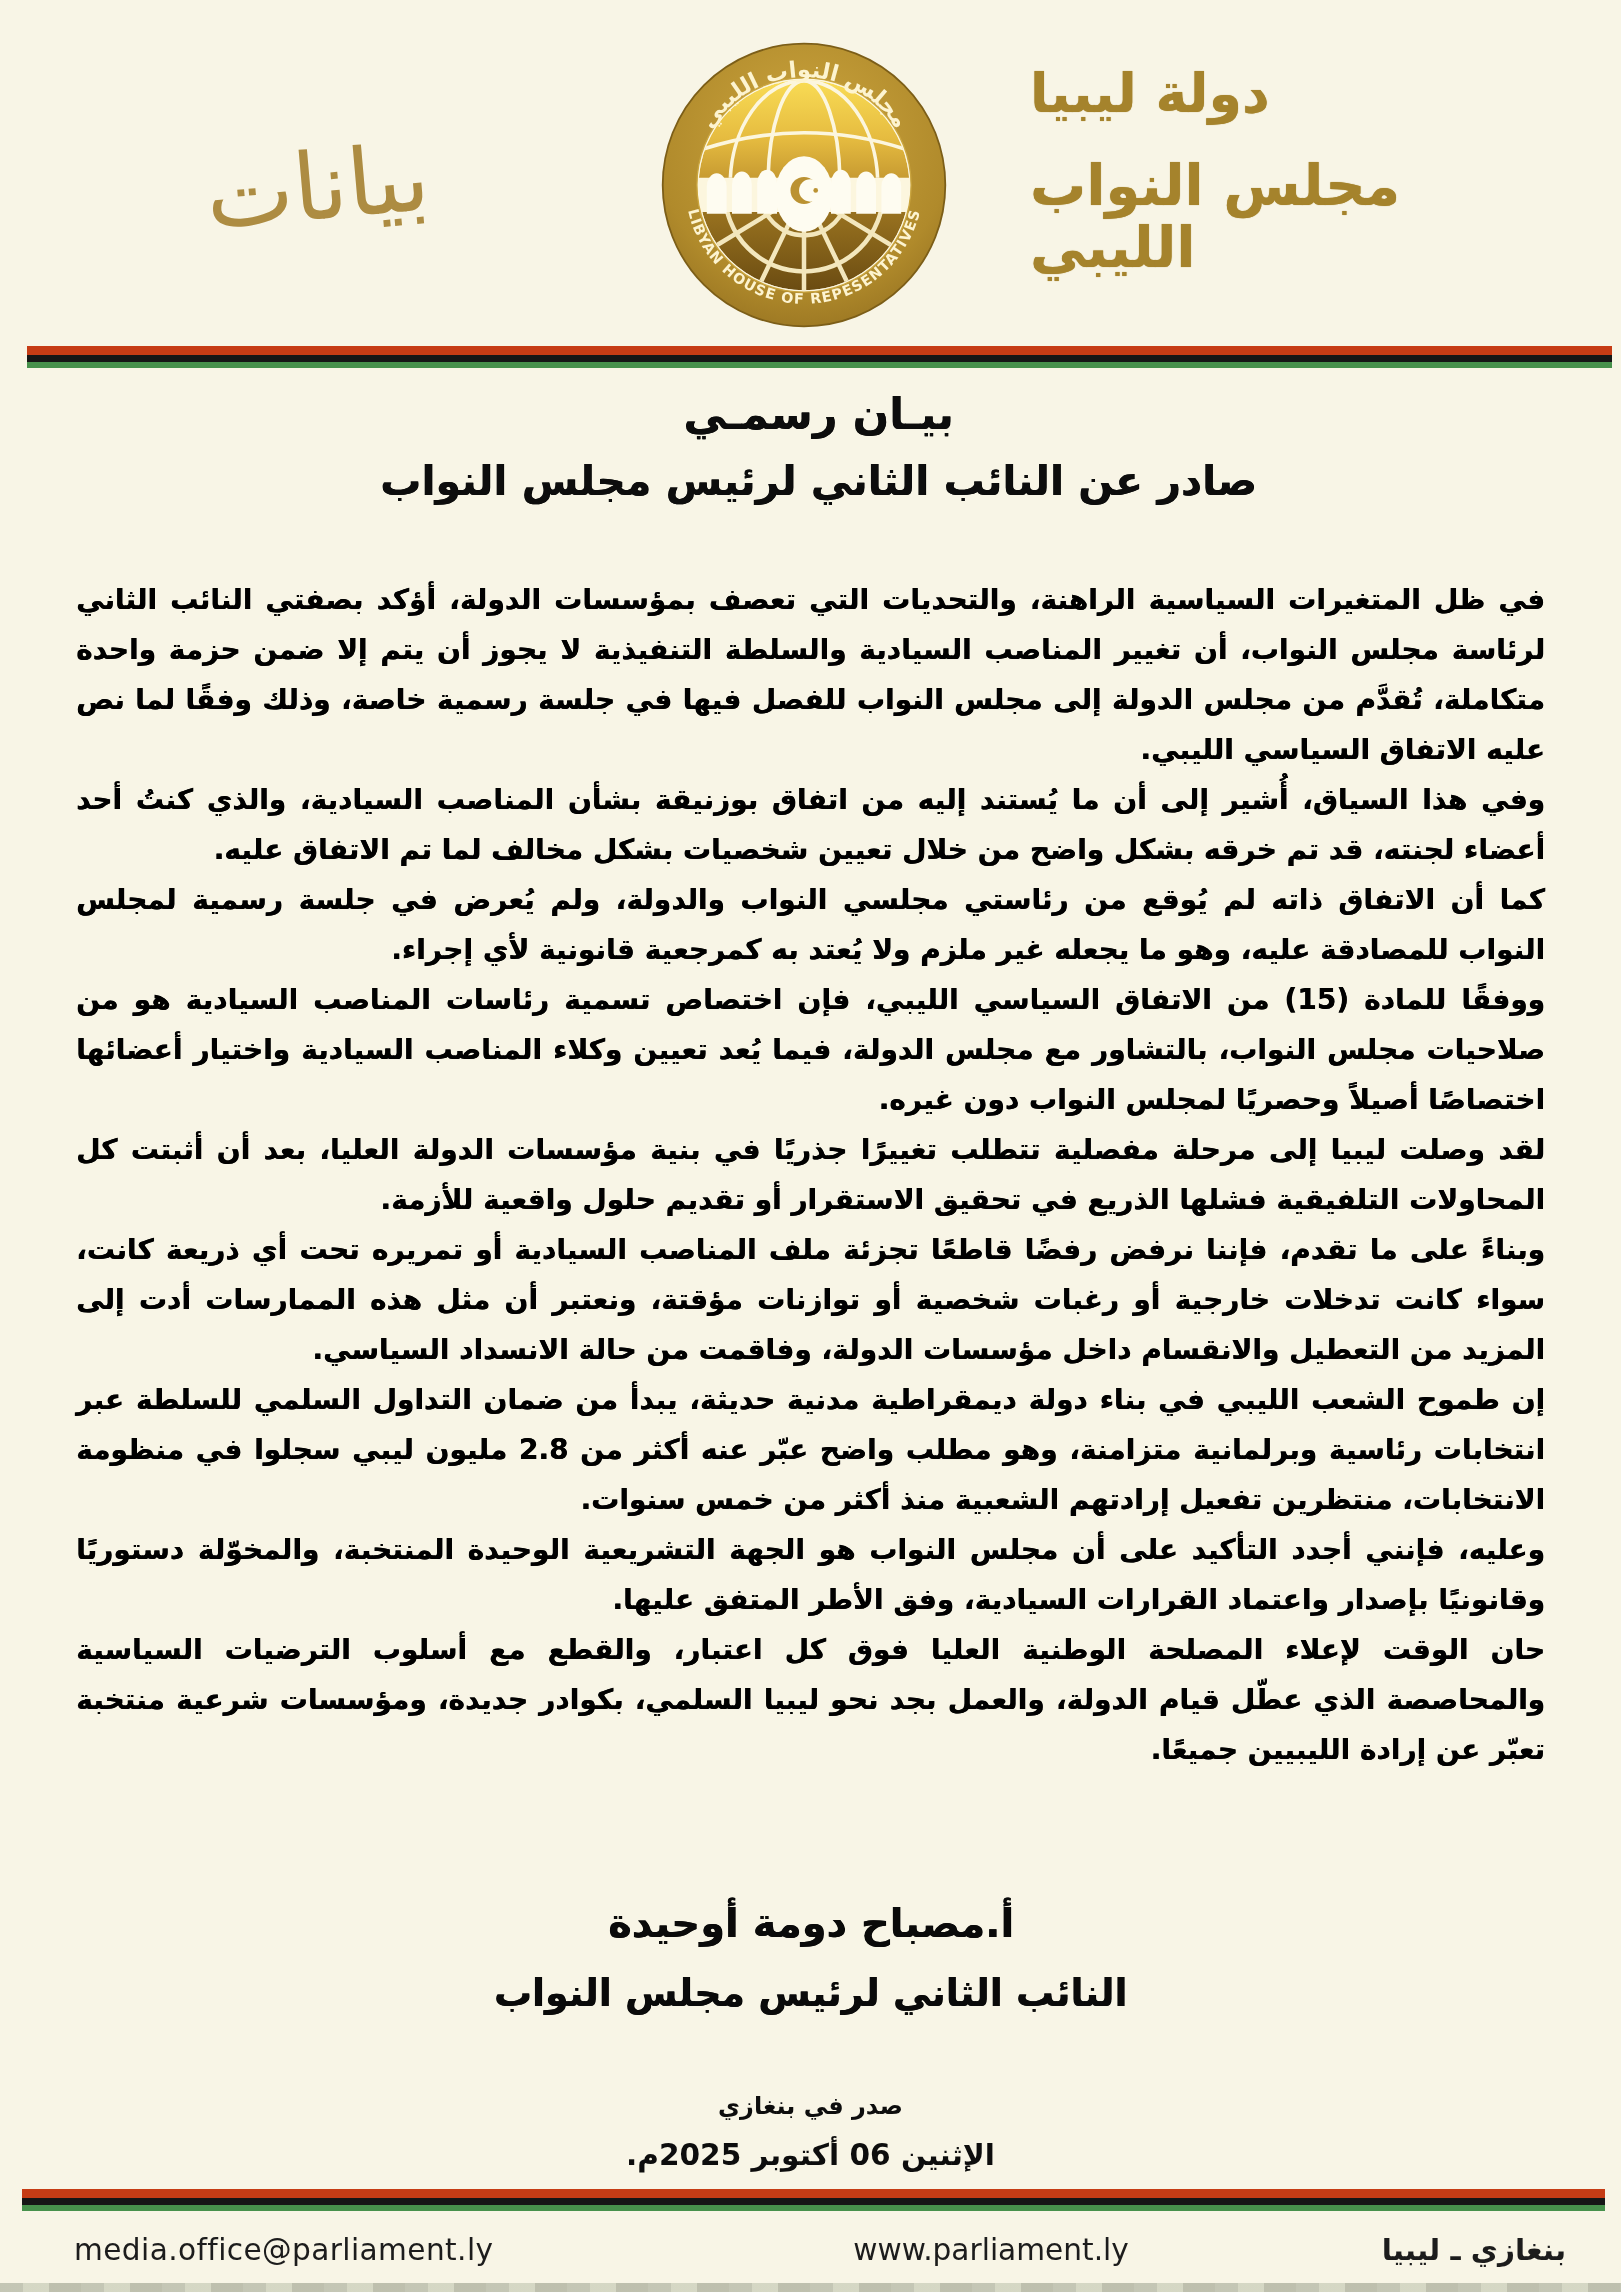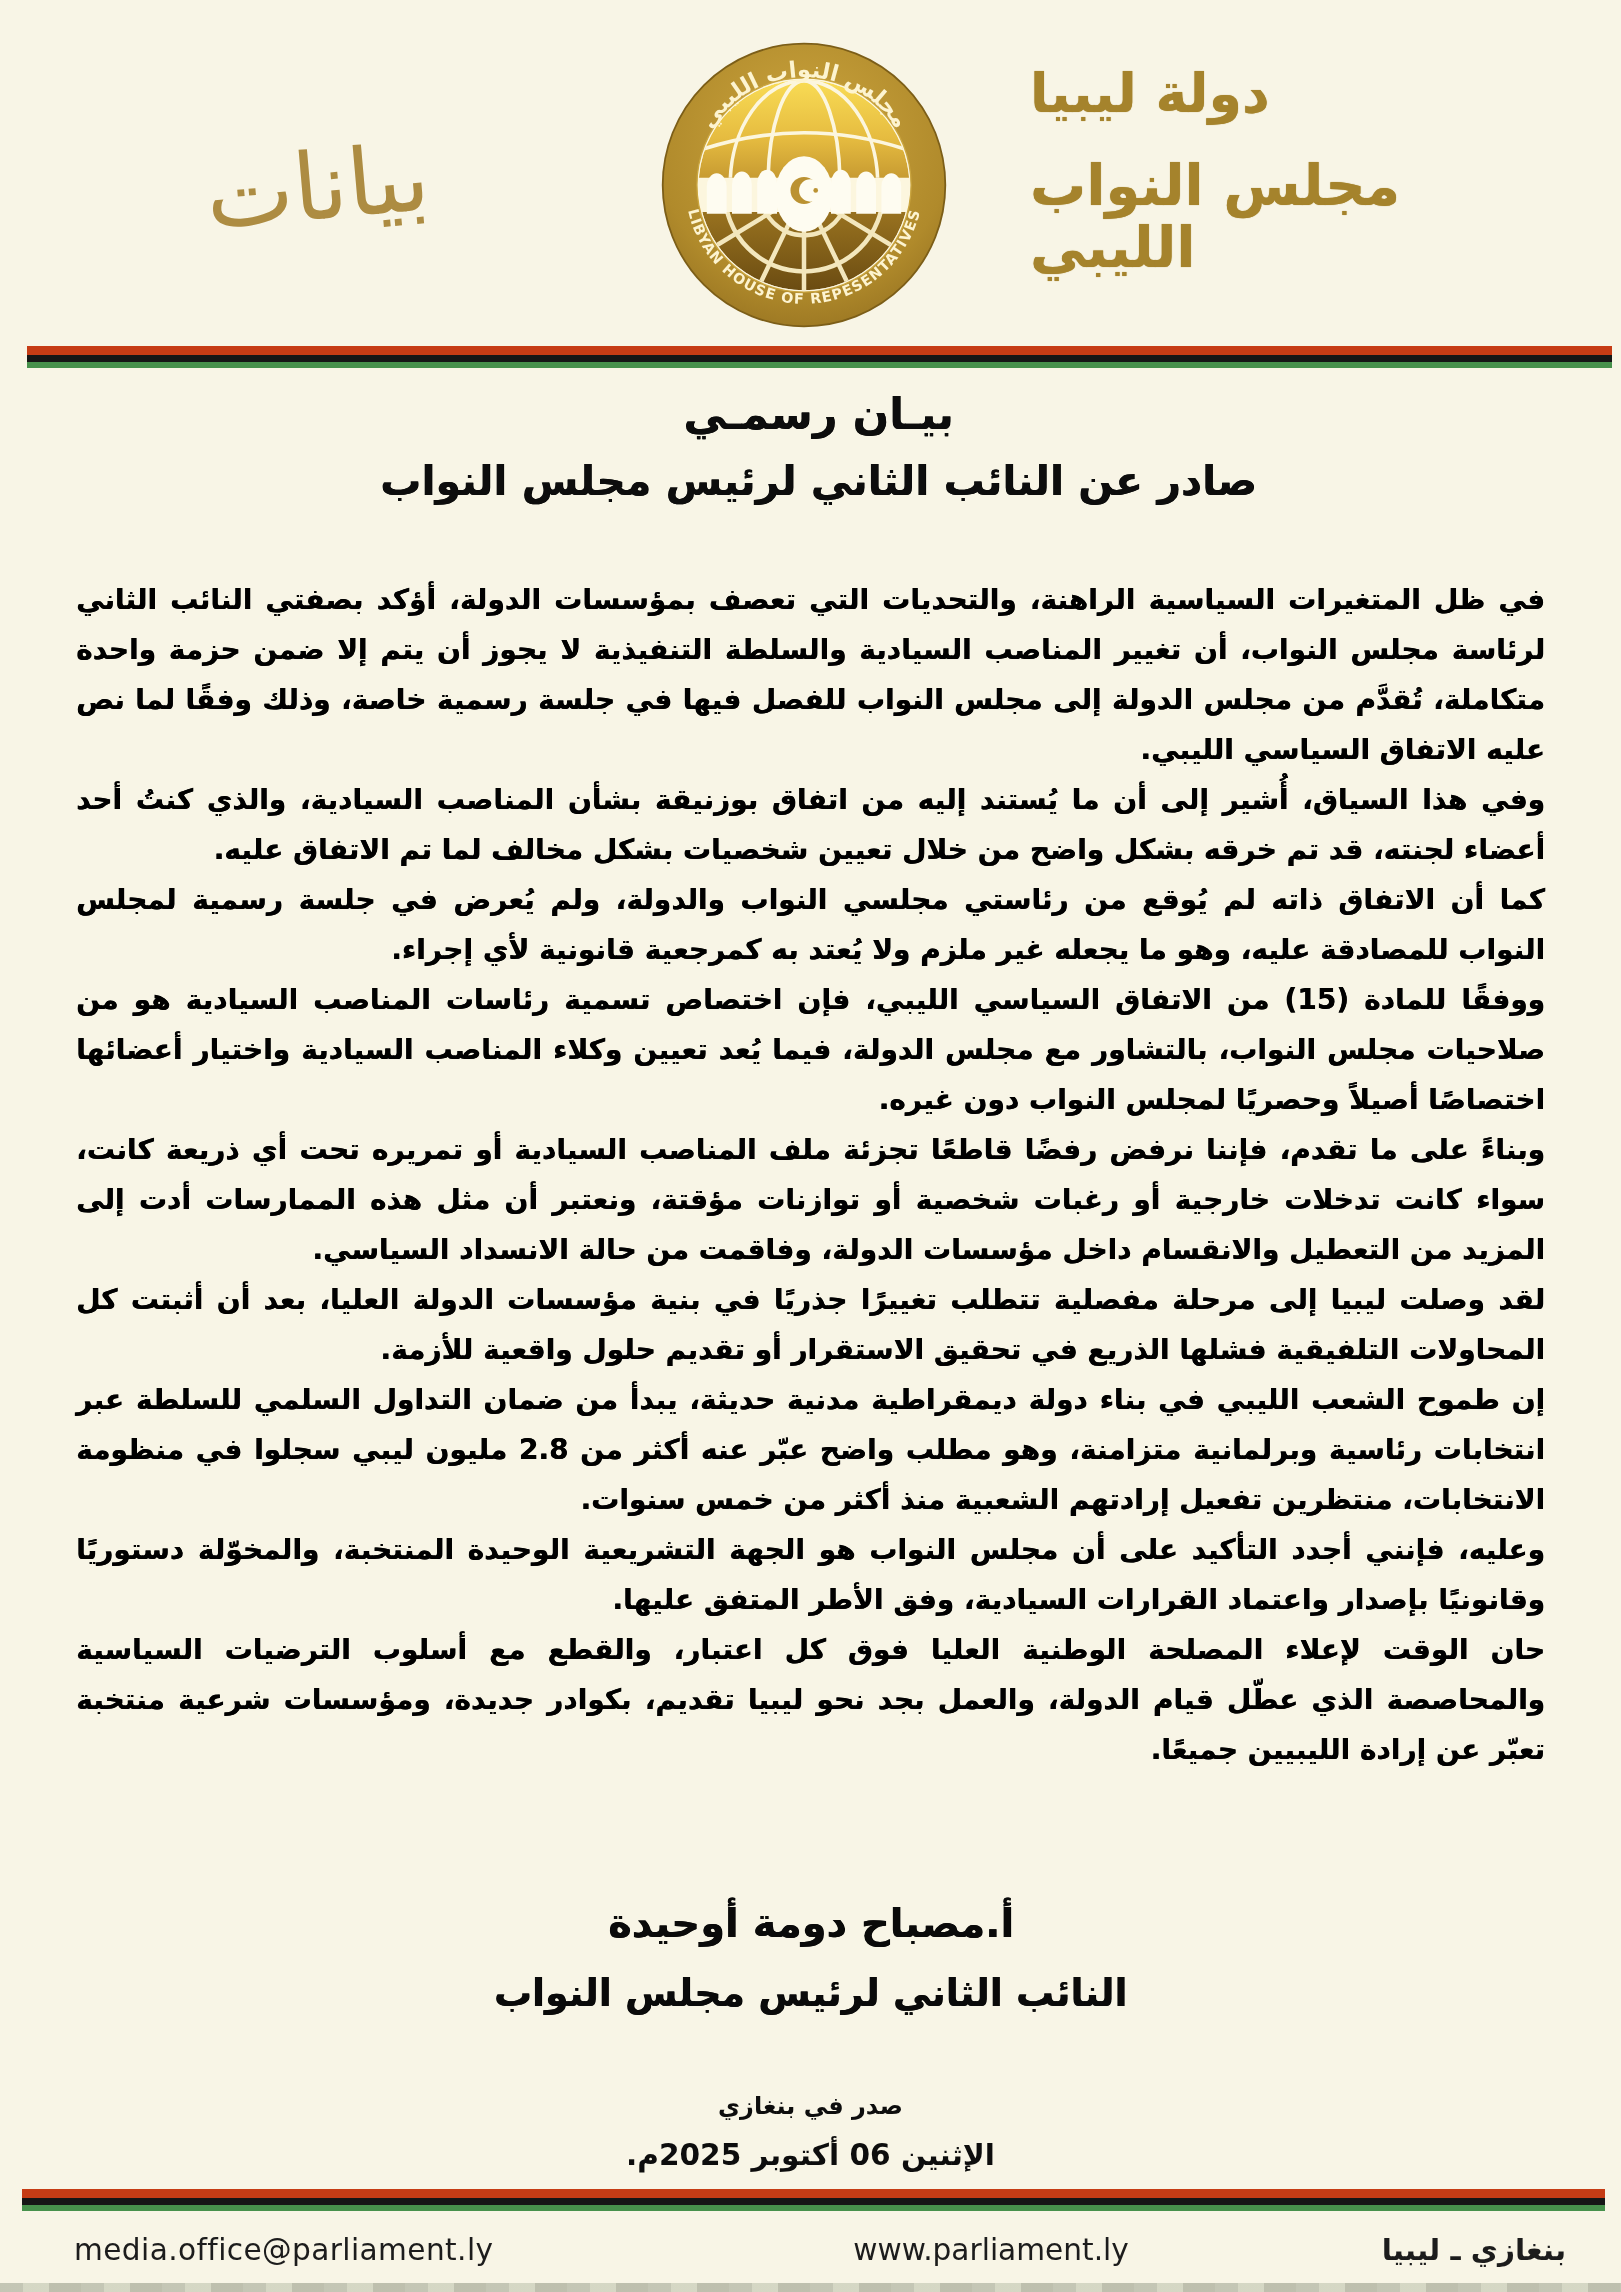--- a/index.html
+++ b/index.html
@@ -178,25 +178,25 @@
   <div class="title-block">
     <h1 class="title-line1">بيـان رسمـي</h1>
     <h2 class="title-line2">صادر عن النائب الثاني لرئيس مجلس النواب</h2>
   </div>
 
   <main class="body-text">
     <p>في ظل المتغيرات السياسية الراهنة، والتحديات التي تعصف بمؤسسات الدولة، أؤكد بصفتي النائب الثاني لرئاسة مجلس النواب، أن تغيير المناصب السيادية والسلطة التنفيذية لا يجوز أن يتم إلا ضمن حزمة واحدة متكاملة، تُقدَّم من مجلس الدولة إلى مجلس النواب للفصل فيها في جلسة رسمية خاصة، وذلك وفقًا لما نص عليه الاتفاق السياسي الليبي.</p>
     <p>وفي هذا السياق، أُشير إلى أن ما يُستند إليه من اتفاق بوزنيقة بشأن المناصب السيادية، والذي كنتُ أحد أعضاء لجنته، قد تم خرقه بشكل واضح من خلال تعيين شخصيات بشكل مخالف لما تم الاتفاق عليه.</p>
     <p>كما أن الاتفاق ذاته لم يُوقع من رئاستي مجلسي النواب والدولة، ولم يُعرض في جلسة رسمية لمجلس النواب للمصادقة عليه، وهو ما يجعله غير ملزم ولا يُعتد به كمرجعية قانونية لأي إجراء.</p>
     <p>ووفقًا للمادة (15) من الاتفاق السياسي الليبي، فإن اختصاص تسمية رئاسات المناصب السيادية هو من صلاحيات مجلس النواب، بالتشاور مع مجلس الدولة، فيما يُعد تعيين وكلاء المناصب السيادية واختيار أعضائها اختصاصًا أصيلاً وحصريًا لمجلس النواب دون غيره.</p>
+    <p>لقد وصلت ليبيا إلى مرحلة مفصلية تتطلب تغييرًا جذريًا في بنية مؤسسات الدولة العليا، بعد أن أثبتت كل المحاولات التلفيقية فشلها الذريع في تحقيق الاستقرار أو تقديم حلول واقعية للأزمة.</p>
     <p>وبناءً على ما تقدم، فإننا نرفض رفضًا قاطعًا تجزئة ملف المناصب السيادية أو تمريره تحت أي ذريعة كانت، سواء كانت تدخلات خارجية أو رغبات شخصية أو توازنات مؤقتة، ونعتبر أن مثل هذه الممارسات أدت إلى المزيد من التعطيل والانقسام داخل مؤسسات الدولة، وفاقمت من حالة الانسداد السياسي.</p>
-    <p>لقد وصلت ليبيا إلى مرحلة مفصلية تتطلب تغييرًا جذريًا في بنية مؤسسات الدولة العليا، بعد أن أثبتت كل المحاولات التلفيقية فشلها الذريع في تحقيق الاستقرار أو تقديم حلول واقعية للأزمة.</p>
     <p>إن طموح الشعب الليبي في بناء دولة ديمقراطية مدنية حديثة، يبدأ من ضمان التداول السلمي للسلطة عبر انتخابات رئاسية وبرلمانية متزامنة، وهو مطلب واضح عبّر عنه أكثر من 2.8 مليون ليبي سجلوا في منظومة الانتخابات، منتظرين تفعيل إرادتهم الشعبية منذ أكثر من خمس سنوات.</p>
     <p>وعليه، فإنني أجدد التأكيد على أن مجلس النواب هو الجهة التشريعية الوحيدة المنتخبة، والمخوّلة دستوريًا وقانونيًا بإصدار واعتماد القرارات السيادية، وفق الأطر المتفق عليها.</p>
-    <p>حان الوقت لإعلاء المصلحة الوطنية العليا فوق كل اعتبار، والقطع مع أسلوب الترضيات السياسية والمحاصصة الذي عطّل قيام الدولة، والعمل بجد نحو ليبيا تقديم، بكوادر جديدة، ومؤسسات شرعية منتخبة تعبّر عن إرادة الليبيين جميعًا.</p>
+    <p>حان الوقت لإعلاء المصلحة الوطنية العليا فوق كل اعتبار، والقطع مع أسلوب الترضيات السياسية والمحاصصة الذي عطّل قيام الدولة، والعمل بجد نحو ليبيا السلمي، بكوادر جديدة، ومؤسسات شرعية منتخبة تعبّر عن إرادة الليبيين جميعًا.</p>
   </main>
 
   <div class="signature">
     <p class="sig-name">أ.مصباح دومة أوحيدة</p>
     <p class="sig-role">النائب الثاني لرئيس مجلس النواب</p>
   </div>
 
   <div class="issued">
     <p class="issued-place">صدر في بنغازي</p>
     <p class="issued-date">الإثنين 06 أكتوبر 2025م.</p>

